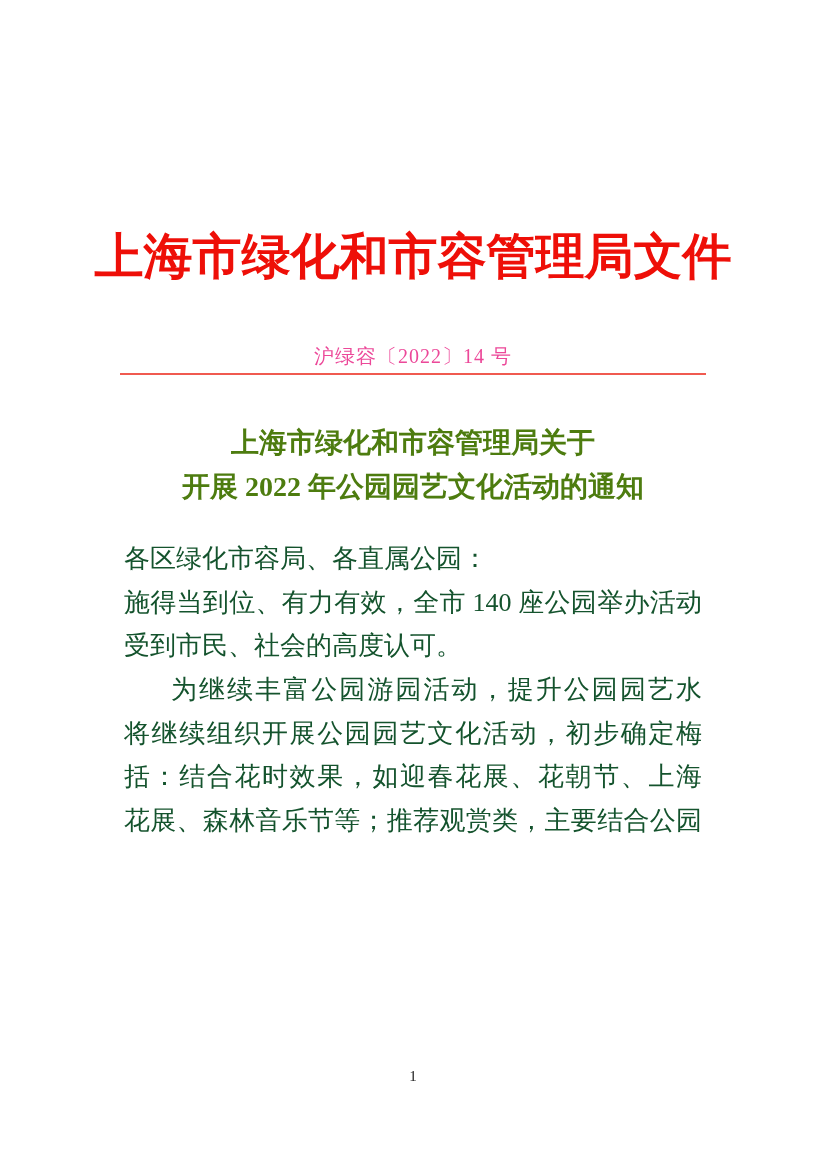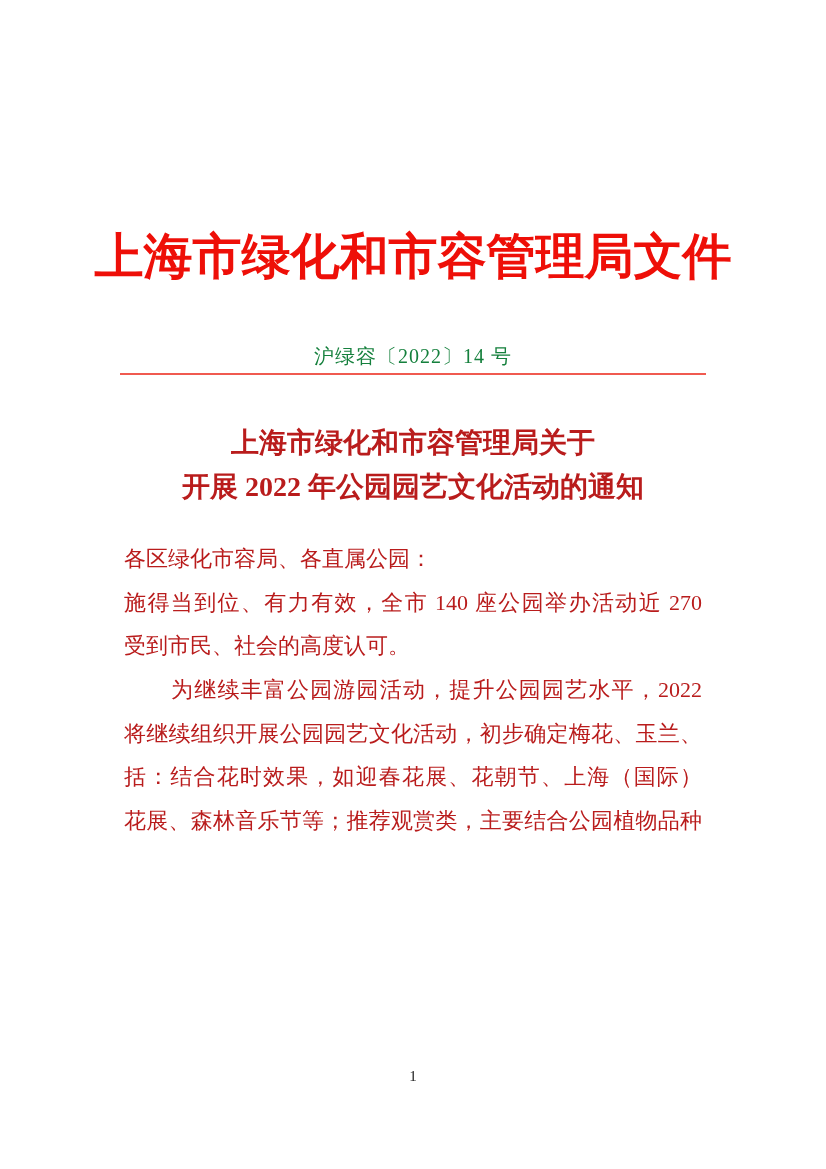--- a/index.html
+++ b/index.html
@@ -32,49 +32,49 @@
     white-space: nowrap;
   }
   .doc-number {
     position: absolute;
     top: 342px;
     left: 0;
     right: 0;
     text-align: center;
     font-size: 20px;
     line-height: 28px;
-    color: #15803d;
+    color: #ec4899;
     letter-spacing: 1px;
   }
   .red-rule {
     position: absolute;
     top: 373px;
     left: 120px;
     width: 586px;
     height: 2px;
     background: #f05a50;
   }
   .doc-title {
     position: absolute;
     top: 421px;
     left: 0;
     right: 0;
     text-align: center;
     font-size: 28px;
     line-height: 44px;
     font-weight: bold;
-    color: #b91c1c;
+    color: #4d7c0f;
   }
   .body-text {
     position: absolute;
     top: 537px;
     left: 124px;
     width: 578px;
-    font-size: 22px;
-    color: #b91c1c;
+    font-size: 26px;
+    color: #14532d;
   }
   .body-text .line {
     height: 43.7px;
     line-height: 43.7px;
     white-space: nowrap;
   }
   .body-text .line.fill {
     white-space: normal;
     text-align: justify;
     text-align-last: justify;

